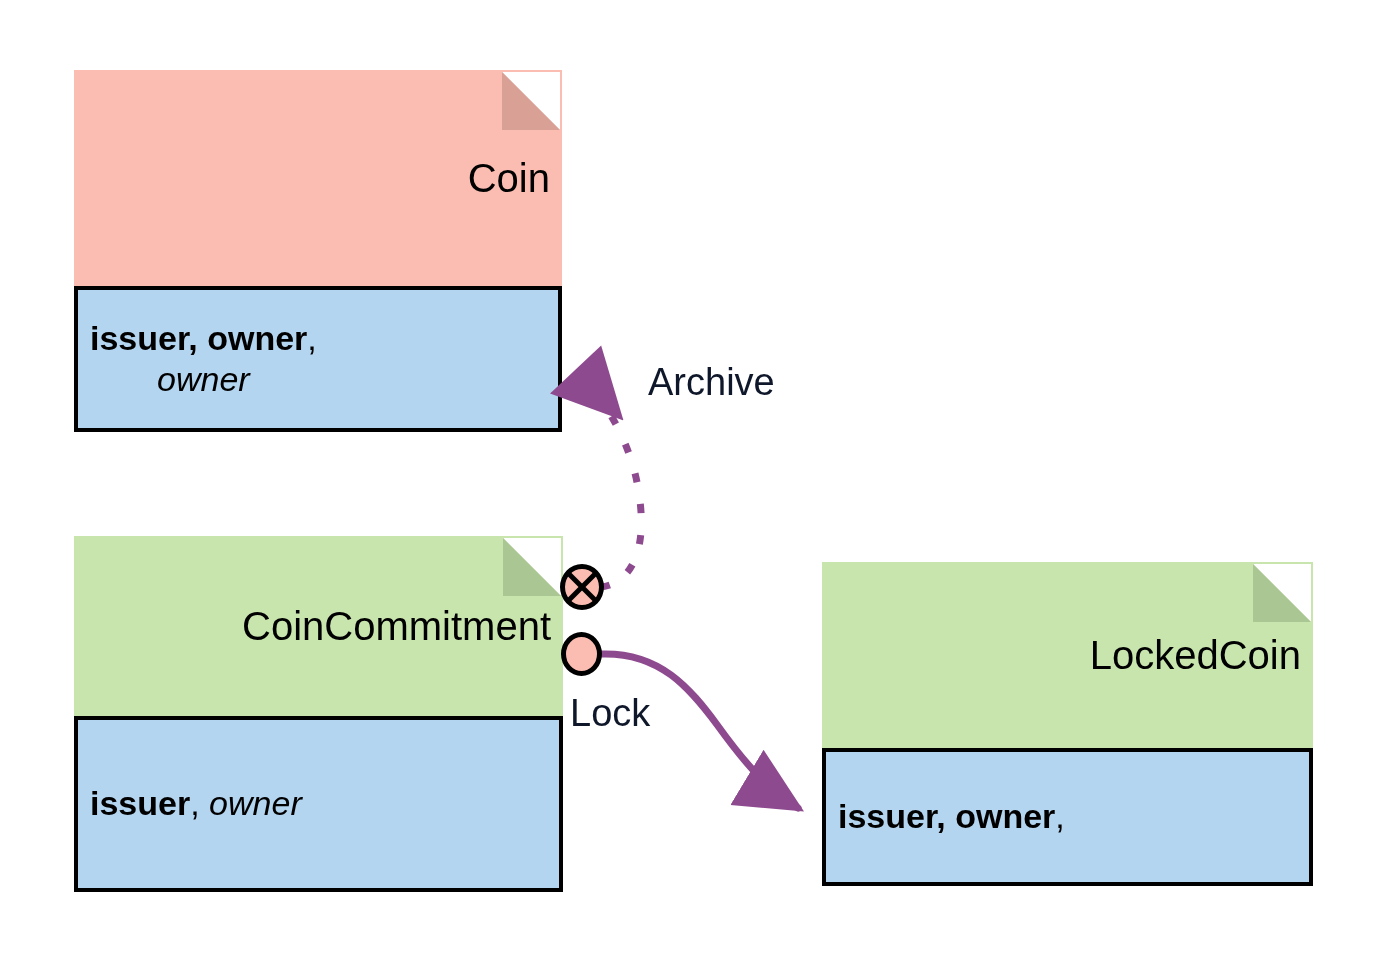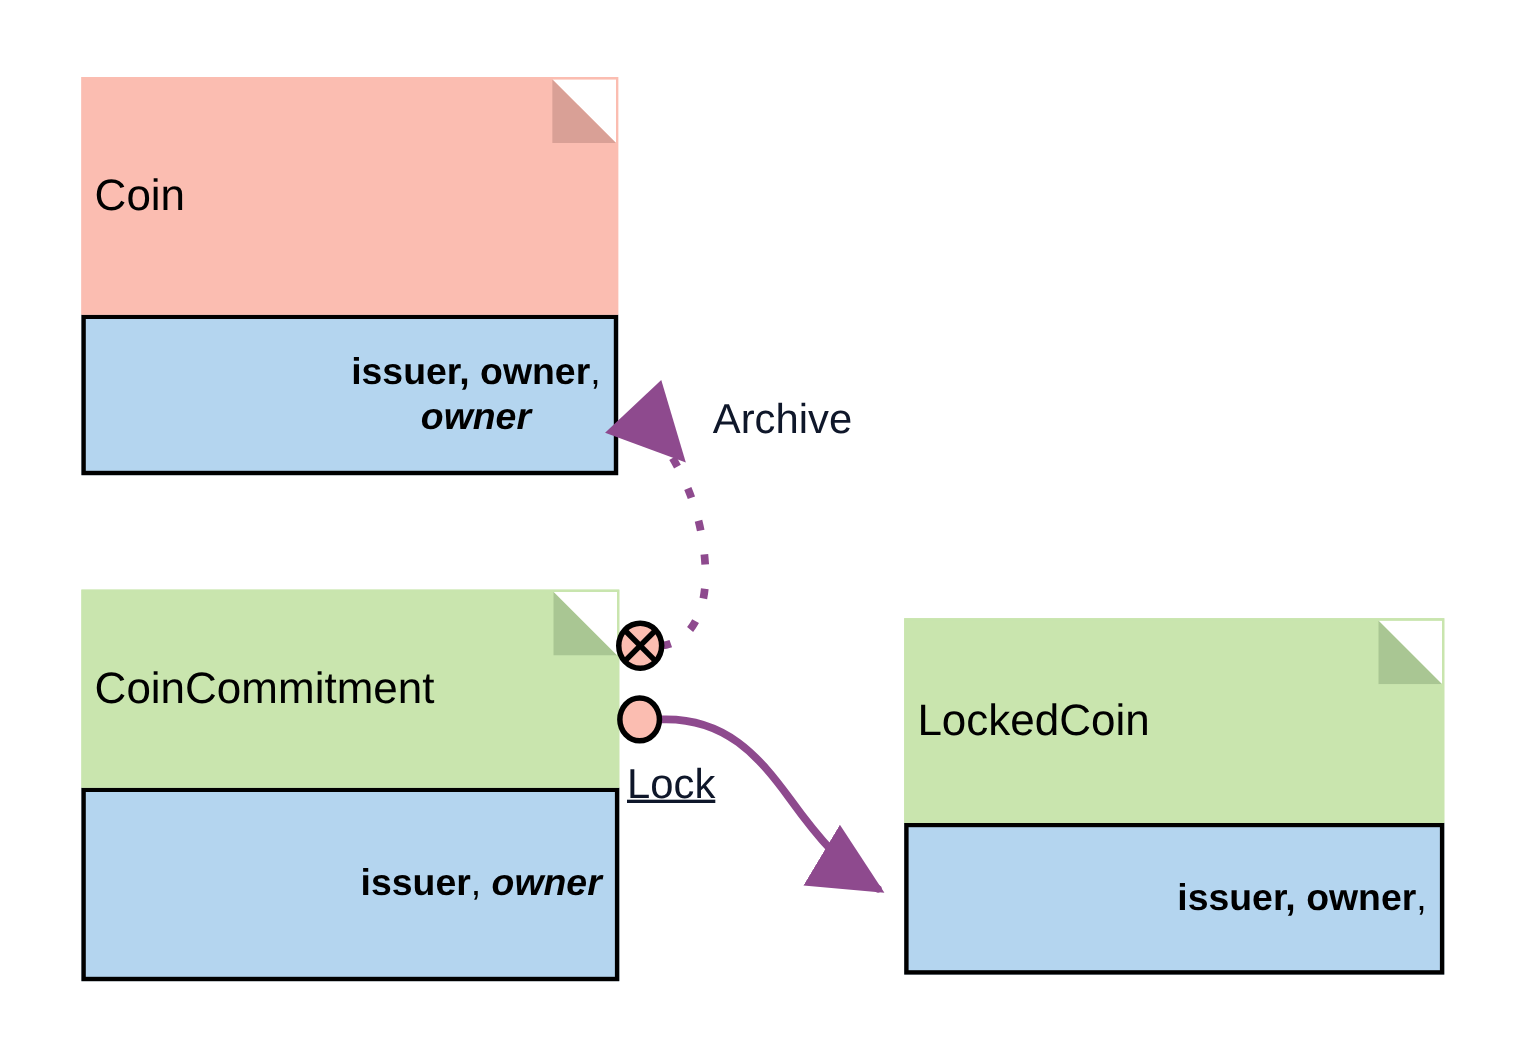--- a/index.html
+++ b/index.html
@@ -23,21 +23,21 @@
   
   .node {
     position: absolute;
     box-sizing: border-box;
   }
   .node-header {
     position: relative;
     box-sizing: border-box;
     display: flex;
     align-items: center;
-    justify-content: flex-start;
+    justify-content: flex-end;
     overflow: hidden;
   }
   .node-header .title {
     font-size: 40px;
     line-height: 1.05;
     color: #000000;
     text-align: center;
     padding: 0 10px;
     position: relative;
     z-index: 2;
@@ -49,29 +49,29 @@
     top: 0;
     right: 0;
     z-index: 1;
   }
 
   .node-attrs {
     box-sizing: border-box;
     border: 4px solid #000000;
     display: flex;
     align-items: center;
-    justify-content: flex-end;
+    justify-content: flex-start;
     text-align: center;
     font-size: 34px;
     line-height: 1.22;
     color: #000000;
     padding: 4px 12px;
   }
   .attrs-text b { font-weight: bold; }
-  .attrs-text i { font-style: italic; font-weight: bold; }
+  .attrs-text i { font-style: italic; }
 
   
   .port {
     position: absolute;
     box-sizing: border-box;
     border: 5px solid #000000;
     border-radius: 50%;
     background: #fbbdb1;
     z-index: 6;
   }
@@ -176,15 +176,15 @@
     <svg width="34" height="36" viewBox="0 0 34 36" style="margin:0;">
       <line x1="3" y1="4" x2="31" y2="32" stroke="#000000" stroke-width="5"></line>
       <line x1="31" y1="4" x2="3" y2="32" stroke="#000000" stroke-width="5"></line>
     </svg>
   </div>
 
   <div class="port" style="left:561px; top:632px; width:41px; height:44px;"></div>
 
   <div class="edge-label" style="left:648px; top:361px;">Archive</div>
 
-  <div class="edge-label" style="left:570px; top:692px;text-decoration:underline;">Lock</div>
+  <div class="edge-label" style="left:570px; top:692px;">Lock</div>
 
 </div>
 
 </body></html>

